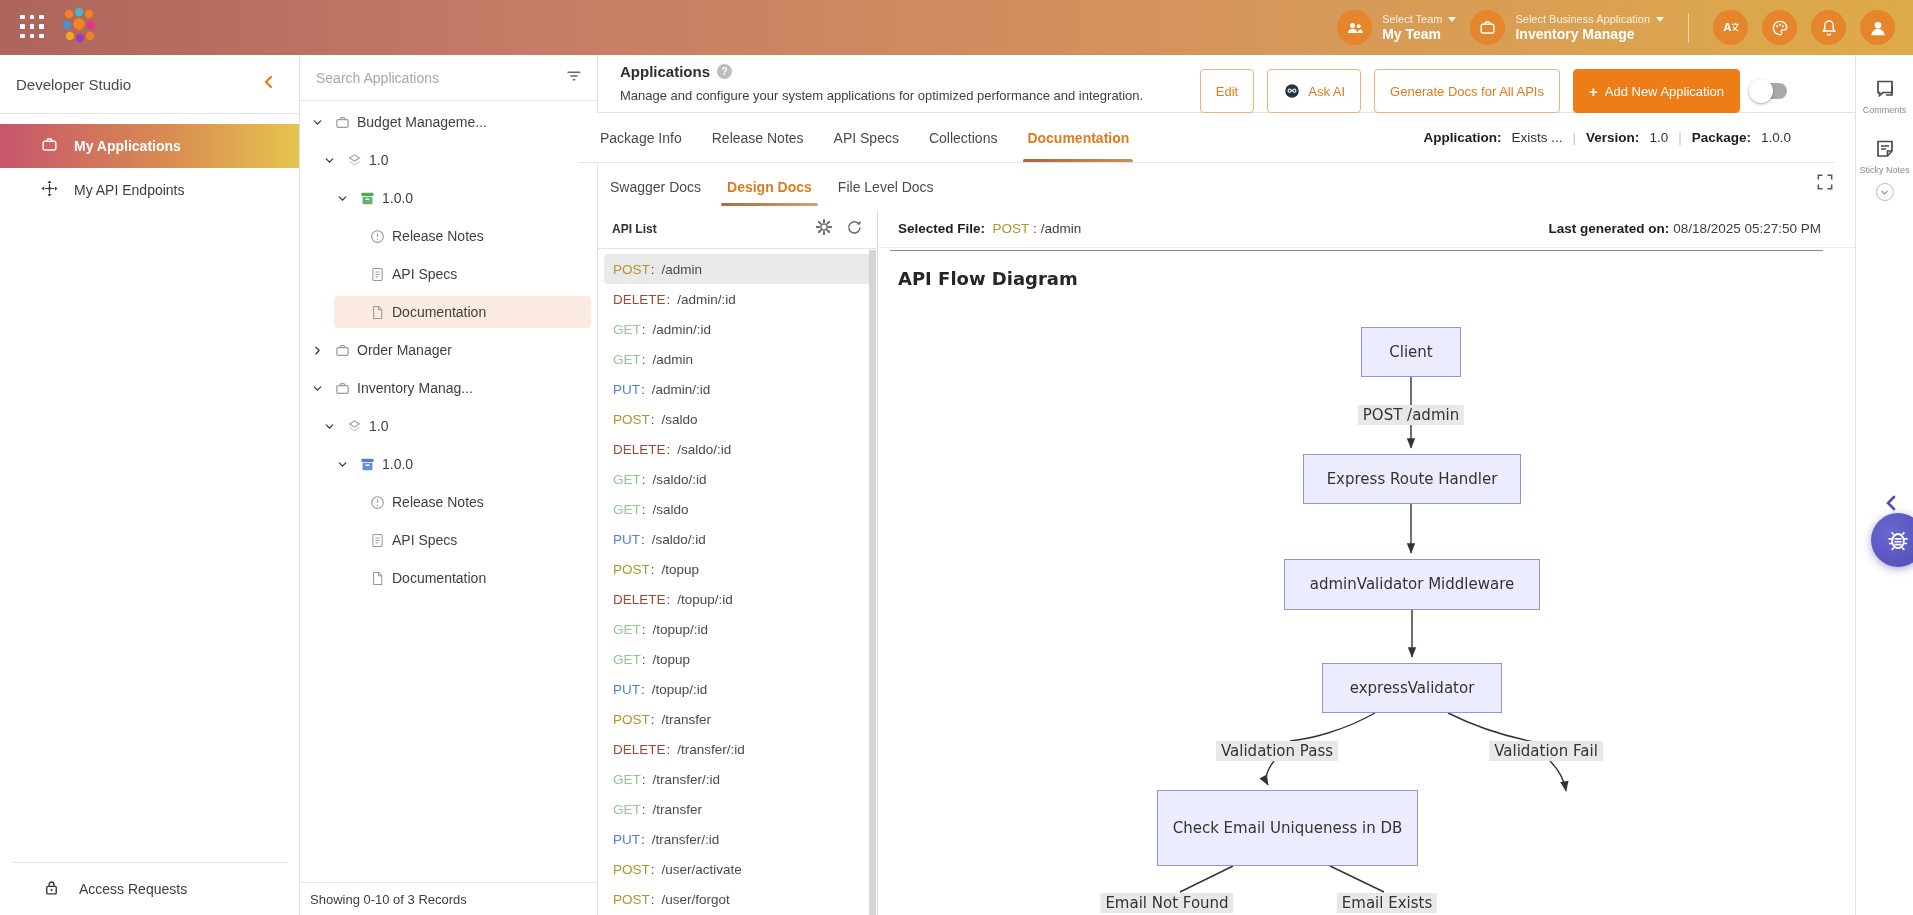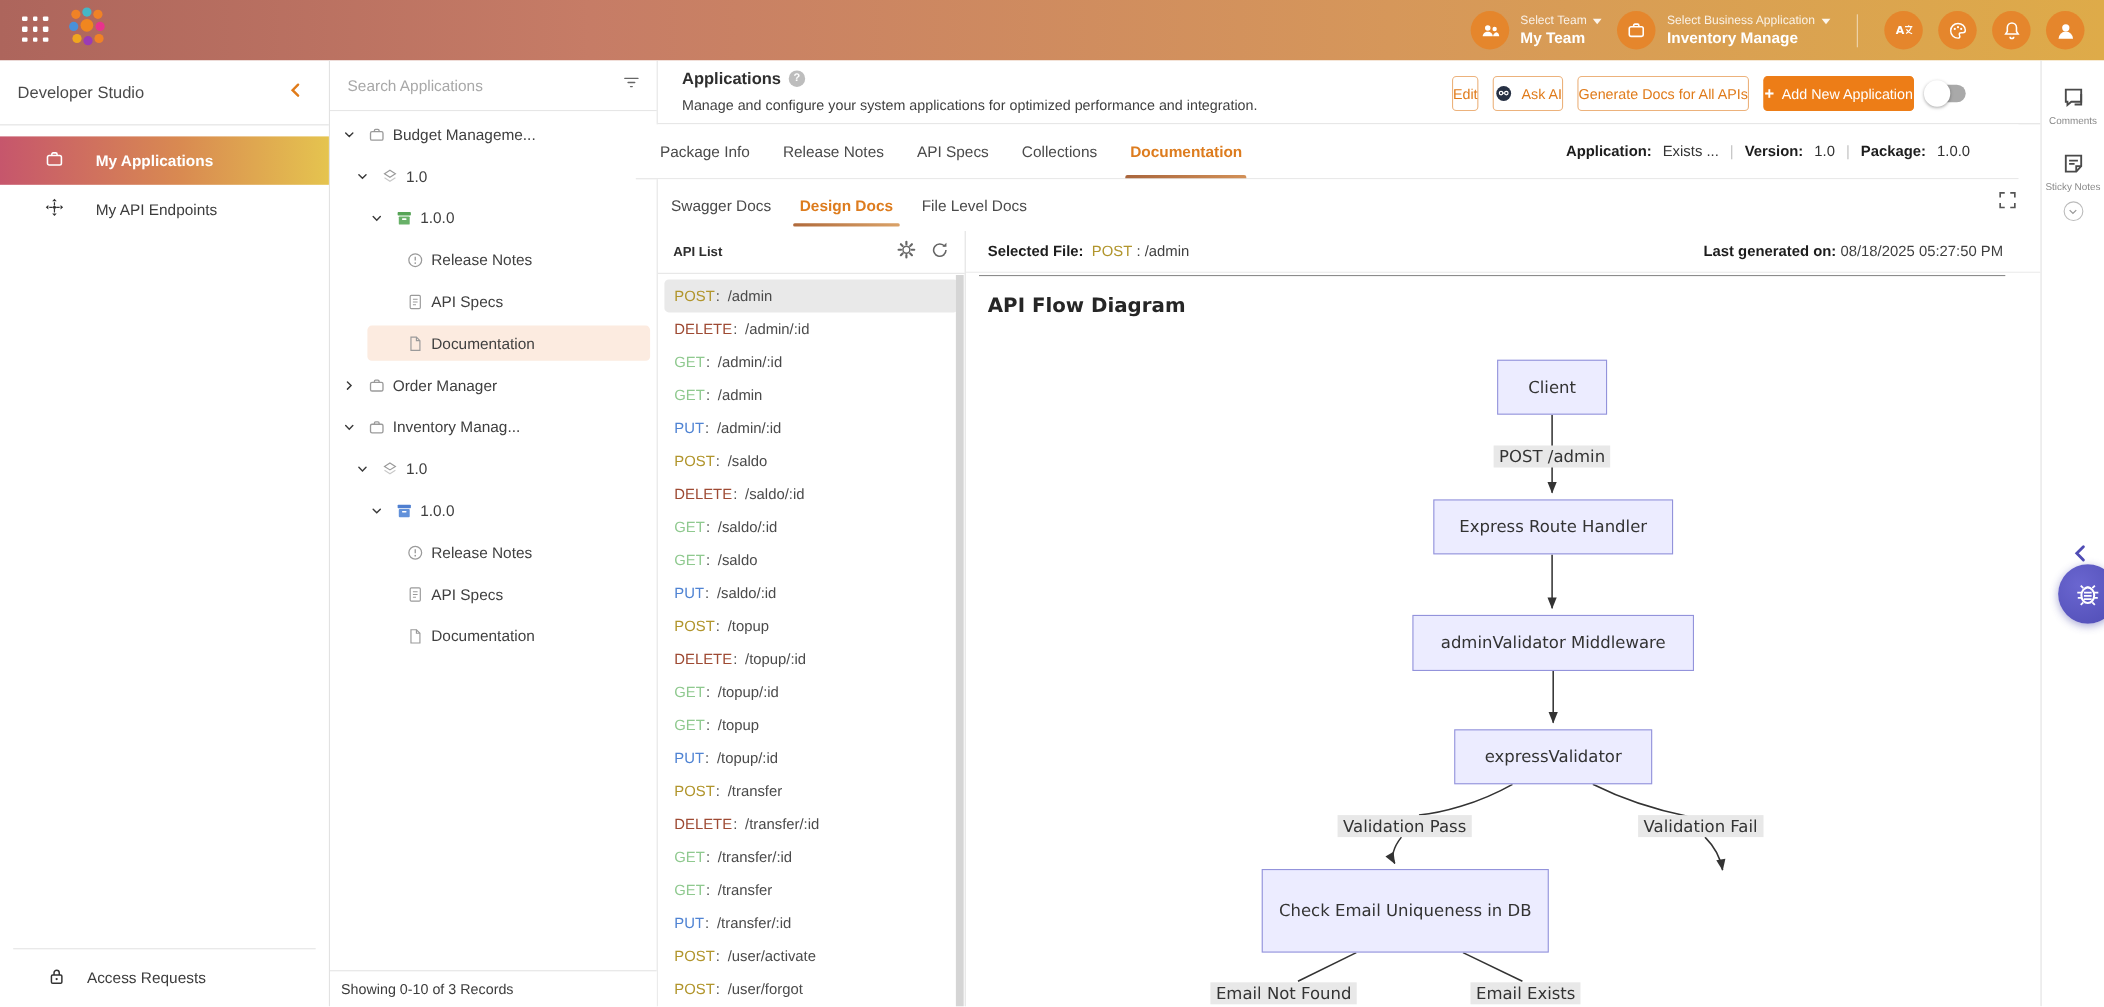--- a/index.html
+++ b/index.html
@@ -19,21 +19,21 @@
   .sel-small{font-size:11px;color:rgba(255,255,255,.85);display:flex;align-items:center;gap:6px;}
   .sel-big{font-size:14px;font-weight:bold;color:#fff;}
   .caret{width:0;height:0;border-left:4px solid transparent;border-right:4px solid transparent;border-top:5px solid rgba(255,255,255,.9);}
   .tb-sep{width:1px;height:30px;background:rgba(255,255,255,.55);margin:0 10px;}
   .tb-icon{width:35px;height:35px;border-radius:50%;background:#e5862c;display:flex;align-items:center;justify-content:center;cursor:pointer;}
   
   .sidebar{position:absolute;left:0;top:55px;width:300px;height:860px;background:#fff;border-right:1px solid #e2e2e2;box-sizing:border-box;}
   .sb-header{height:58px;display:flex;align-items:center;border-bottom:1px solid #e2e2e2;}
   .sb-title{margin-left:16px;font-size:15px;color:#4a4a4a;}
   .sb-collapse{margin-left:auto;margin-right:26px;color:#e07b1a;font-size:16px;font-weight:bold;cursor:pointer;}
-  .nav-item{height:44px;display:flex;align-items:center;gap:28px;padding-left:40px;font-size:14px;color:#3c3c3c;cursor:pointer;}
+  .nav-item{height:44px;display:flex;align-items:center;gap:15px;padding-left:40px;font-size:14px;color:#3c3c3c;cursor:pointer;}
   .nav-item.active{background:linear-gradient(90deg,#c6566c 0%,#d98a51 55%,#e5c44f 100%);color:#fff;font-weight:bold;}
   .nav-item:first-of-type{margin-top:10px;}
   .sb-bottom{position:absolute;left:0;bottom:0;width:100%;}
   .sb-divider{height:1px;background:#e4e4e4;margin:0 12px;}
   .sb-foot-item{height:52px;display:flex;align-items:center;gap:18px;padding-left:42px;font-size:14px;color:#3c3c3c;cursor:pointer;}
   
   .treepanel{position:absolute;left:300px;top:55px;width:298px;height:860px;background:#fff;border-right:1px solid #e2e2e2;box-sizing:border-box;}
   .search-row{height:45px;display:flex;align-items:center;border-bottom:1px solid #e6e6e6;padding:0 14px;}
   .search-input{border:none;outline:none;flex:1;font-size:14px;color:#444;font-family:"Liberation Sans",sans-serif;}
   .search-input::placeholder{color:#a8a8a8;}
@@ -44,21 +44,21 @@
   .tree-row .tlabel{margin-left:1px;white-space:nowrap;}
   .tree-row.hl::before{content:"";position:absolute;left:34px;right:6px;top:3px;bottom:3px;background:#fcebe0;border-radius:4px;z-index:0;}
   .tree-row>*{position:relative;z-index:1;}
   .tp-footer{position:absolute;left:0;bottom:0;width:100%;border-top:1px solid #e4e4e4;height:33px;display:flex;align-items:center;padding-left:10px;box-sizing:border-box;font-size:13px;color:#3c3c3c;background:#fff;}
   
   .content-header{position:absolute;left:598px;top:55px;width:1257px;height:58px;border-bottom:1px solid #e2e2e2;box-sizing:border-box;background:#fff;}
   .ch-title{position:absolute;left:22px;top:8px;font-size:15px;font-weight:bold;color:#2e2e2e;display:flex;align-items:center;gap:7px;}
   .ch-sub{position:absolute;left:22px;top:33px;font-size:13px;color:#3f3f3f;}
   .help{width:15px;height:15px;border-radius:50%;background:#bdbdbd;color:#fff;font-size:10px;display:flex;align-items:center;justify-content:center;font-weight:bold;}
   .hdr-btns{position:absolute;right:68px;top:14px;display:flex;align-items:center;gap:13px;}
-  .btn{height:32px;border-radius:4px;font-size:13px;display:flex;align-items:center;gap:7px;padding:0 0;cursor:pointer;box-sizing:border-box;white-space:nowrap;}
+  .btn{height:44px;border-radius:4px;font-size:13px;display:flex;align-items:center;gap:7px;padding:0 15px;cursor:pointer;box-sizing:border-box;white-space:nowrap;}
   .btn.outline{border:1px solid #ecb27c;color:#e07b1a;background:#fff;}
   .btn.primary{background:#ed7d17;color:#fff;border:1px solid #ed7d17;}
   .plus{font-size:15px;font-weight:bold;line-height:1;}
   .toggle{width:34px;height:16px;background:#a9a9a9;border-radius:9px;position:relative;cursor:pointer;}
   .toggle .knob{position:absolute;left:-4px;top:-4px;width:24px;height:24px;border-radius:50%;background:#fff;box-shadow:0 1px 3px rgba(0,0,0,.35);}
   
   .tabs-row{position:absolute;left:578px;top:113px;width:1257px;height:50px;border-bottom:1px solid #e4e4e4;box-sizing:border-box;background:#fff;}
   .tabs{position:absolute;left:22px;top:0;height:100%;display:flex;align-items:center;gap:30px;}
   .tab{font-size:14px;color:#4a4a4a;cursor:pointer;position:relative;height:100%;display:flex;align-items:center;}
   .tab.active{color:#dd7c1e;font-weight:bold;}
@@ -646,21 +646,21 @@
         <path d="M570,413 C606,431 641,439 656,442"></path>
         <path d="M672,461 C681,470 686,479 688,491" marker-end="url(#ah)"></path>
         <path d="M355,566 L302,592"></path>
         <path d="M452,566 L506,592"></path>
       </g>
     </svg>
   <div class="node" style="left: 483px; top: 27px; width: 100px; height: 50px; background: rgb(236, 236, 255); border-color: rgb(147, 147, 219);">Client</div>
       <div class="node" style="left: 425px; top: 154px; width: 218px; height: 50px; background: rgb(236, 236, 255); border-color: rgb(147, 147, 219);">Express Route Handler</div>
       <div class="node" style="left: 406px; top: 259px; width: 256px; height: 51px; background: rgb(236, 236, 255); border-color: rgb(147, 147, 219);">adminValidator Middleware</div>
       <div class="node" style="left: 444px; top: 363px; width: 180px; height: 50px; background: rgb(236, 236, 255); border-color: rgb(147, 147, 219);">expressValidator</div>
-      <div class="node" style="left: 269px; top: 490px; width: 261px; height: 76px; background: rgb(236, 236, 255); border-color: rgb(147, 147, 219);">Check Email Uniqueness in DB</div>
+      <div class="node" style="left: 279px; top: 490px; width: 261px; height: 76px; background: rgb(236, 236, 255); border-color: rgb(147, 147, 219);">Check Email Uniqueness in DB</div>
       <div class="elabel" style="left: 533px; top: 115px;">POST /admin</div>
       <div class="elabel" style="left: 399px; top: 451px;">Validation Pass</div>
       <div class="elabel" style="left: 668px; top: 451px;">Validation Fail</div>
       <div class="elabel" style="left: 289px; top: 603px;">Email Not Found</div>
       <div class="elabel" style="left: 509px; top: 603px;">Email Exists</div>
     </div>
 </div>
 
 <div class="rail">
   <div class="rail-item">

